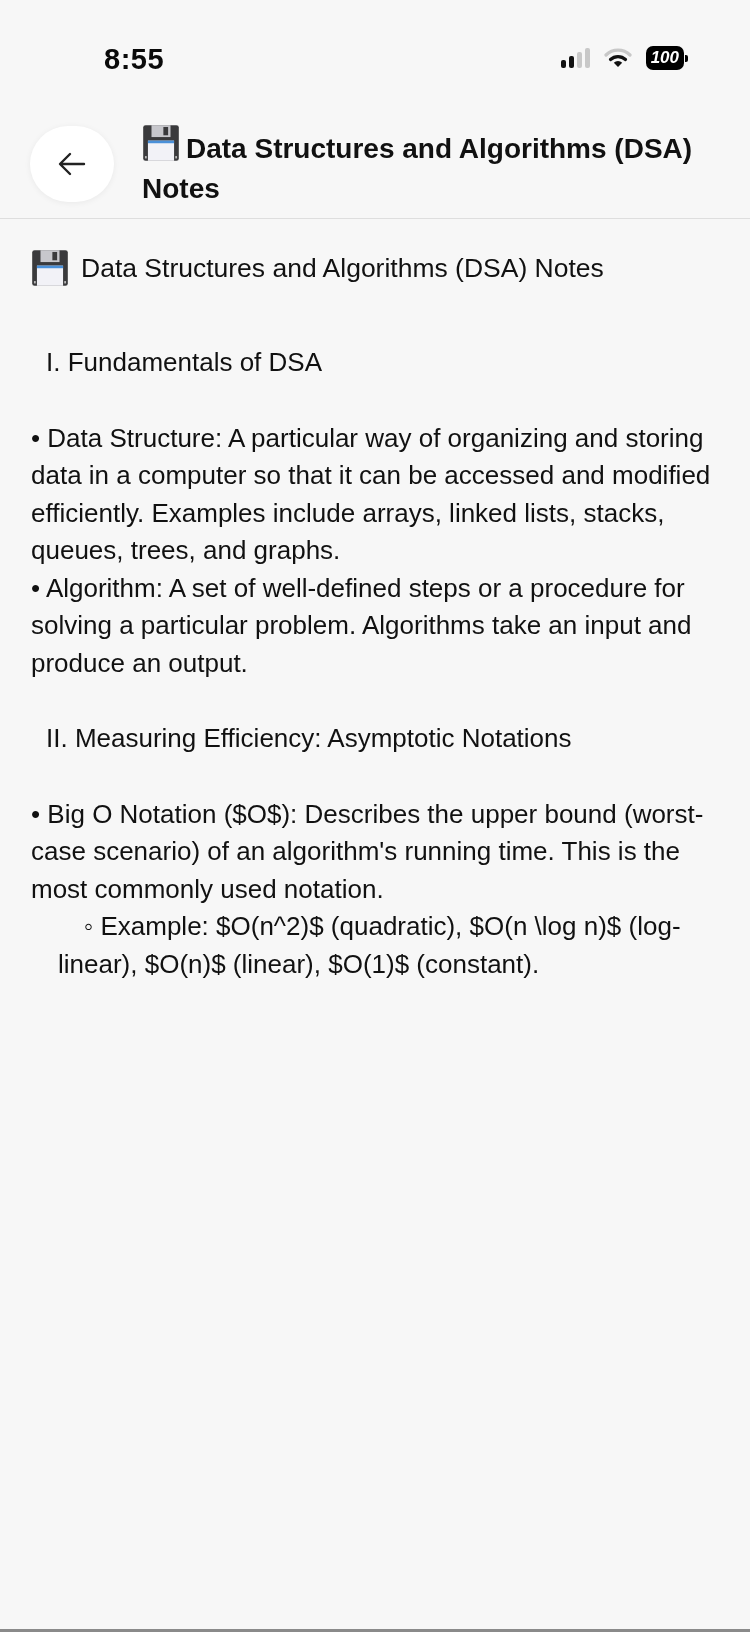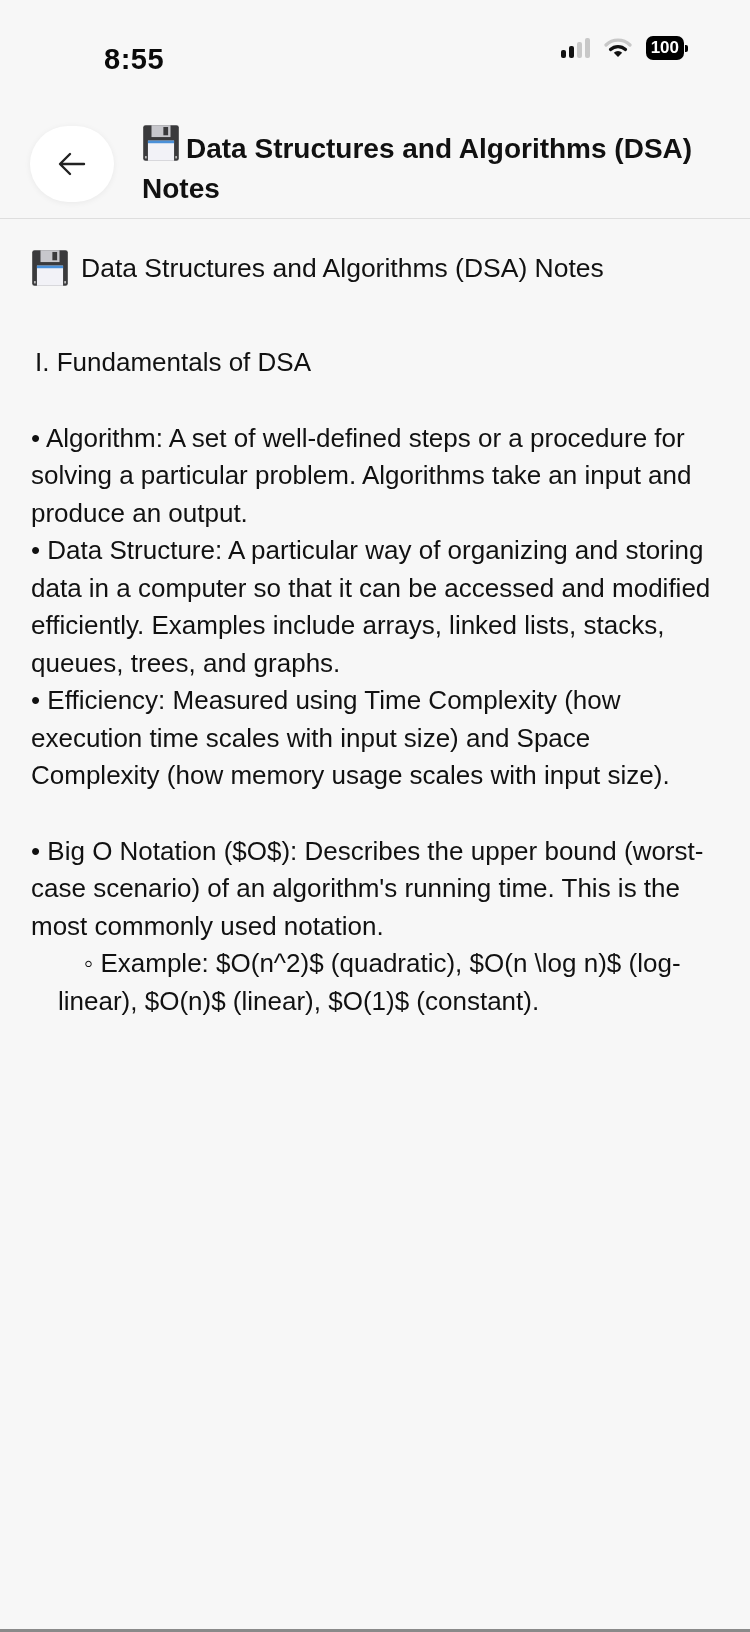--- a/index.html
+++ b/index.html
@@ -25,24 +25,25 @@
     left: 104px;
     top: 43px;
     font-size: 29px;
     font-weight: 600;
     letter-spacing: 0.5px;
     color: #0a0a0a;
   }
   .status-icons {
     position: absolute;
     right: 62px;
-    top: 36px;
+    top: 46px;
     display: flex;
     align-items: center;
     gap: 14px;
+    font-style: italic;
   }
   .signal {
     display: flex;
     align-items: flex-end;
     gap: 3px;
     height: 20px;
   }
   .signal span {
     width: 5px;
     border-radius: 2px;
@@ -115,21 +116,21 @@
   }
   .doc-title {
     font-size: 26.5px;
     line-height: 40px;
     margin-bottom: 56px;
     display: flex;
     align-items: center;
   }
   .doc-title .floppy { margin-right: 12px; vertical-align: middle; }
   .section-heading {
-    margin: 0 0 38px 4px;
+    margin: 0 0 38px 15px;
   }
   .para {
     margin: 0;
   }
   .gap {
     height: 38px;
   }
   .sub-item {
     padding-left: 0;
     margin-left: 27px;
@@ -197,23 +198,23 @@
       <rect x="18" y="2.5" width="4" height="7" fill="#3a3a3c"></rect>
       <rect x="5" y="14" width="22" height="17" fill="#f2f2f7"></rect>
       <rect x="5" y="14" width="22" height="2.2" fill="#4a90d9"></rect>
       <rect x="2.5" y="27" width="1.5" height="2" fill="#bbb"></rect>
       <rect x="28" y="27" width="1.5" height="2" fill="#bbb"></rect>
     </svg>
     <span>Data Structures and Algorithms (DSA) Notes</span>
   </div>
 
   <div class="section-heading">I. Fundamentals of DSA</div>
+  <p class="para">• Data Structure: A particular way of organizing and storing data in a computer so that it can be accessed and modified efficiently. Examples include arrays, linked lists, stacks, queues, trees, and graphs.</p>
   <p class="para">• Algorithm: A set of well-defined steps or a procedure for solving a particular problem. Algorithms take an input and produce an output.</p>
-  <p class="para">• Data Structure: A particular way of organizing and storing data in a computer so that it can be accessed and modified efficiently. Examples include arrays, linked lists, stacks, queues, trees, and graphs.</p>
-  <p class="para">• Efficiency: Measured using Time Complexity (how execution time scales with input size) and Space Complexity (how memory usage scales with input size).</p>
 
   <div class="gap"></div>
 
+  <div class="section-heading">II. Measuring Efficiency: Asymptotic Notations</div>
   <p class="para">• Big O Notation ($O$): Describes the upper bound (worst-case scenario) of an algorithm's running time. This is the most commonly used notation.</p>
   <p class="para sub-item"><span class="indent"></span><span>◦ Example: $O(n^2)$ (quadratic), $O(n \log n)$ (log-linear), $O(n)$ (linear), $O(1)$ (constant).</span></p>
 </div>
 
 <div class="bottom-line"></div>
 
 </body></html>

